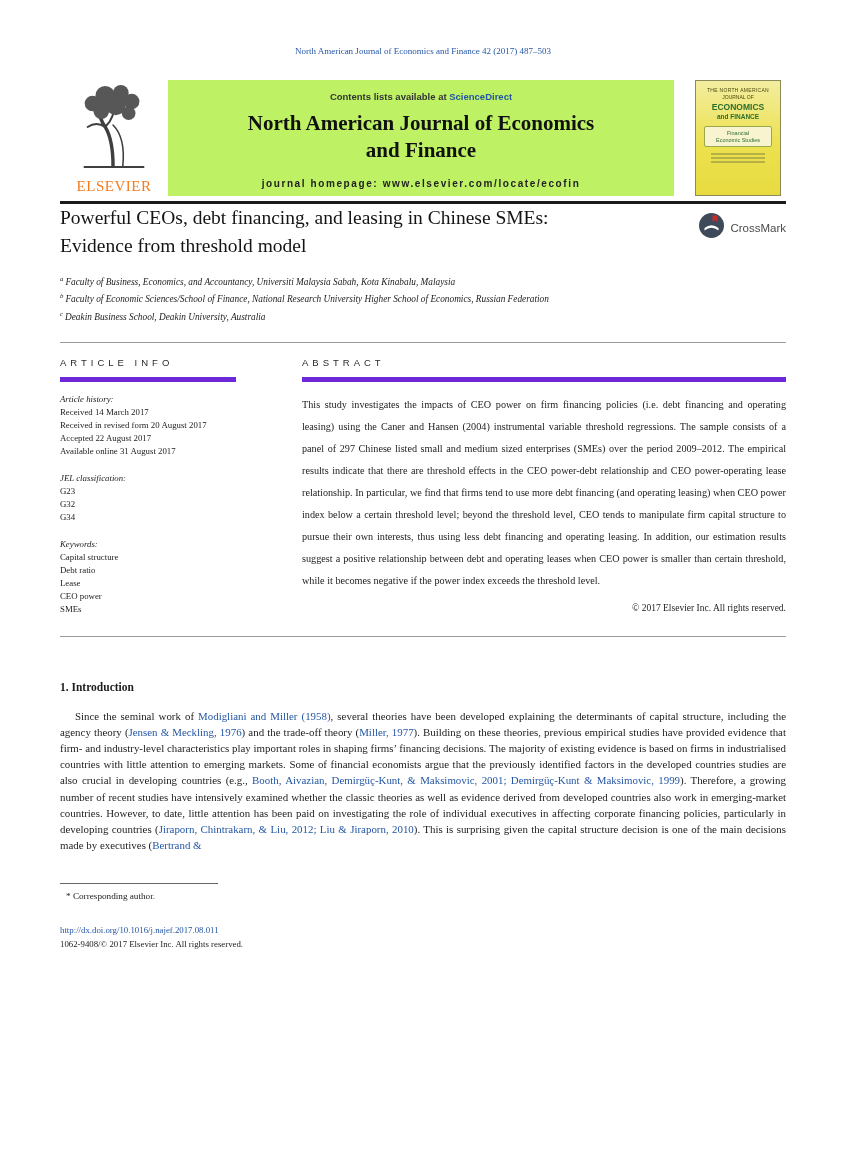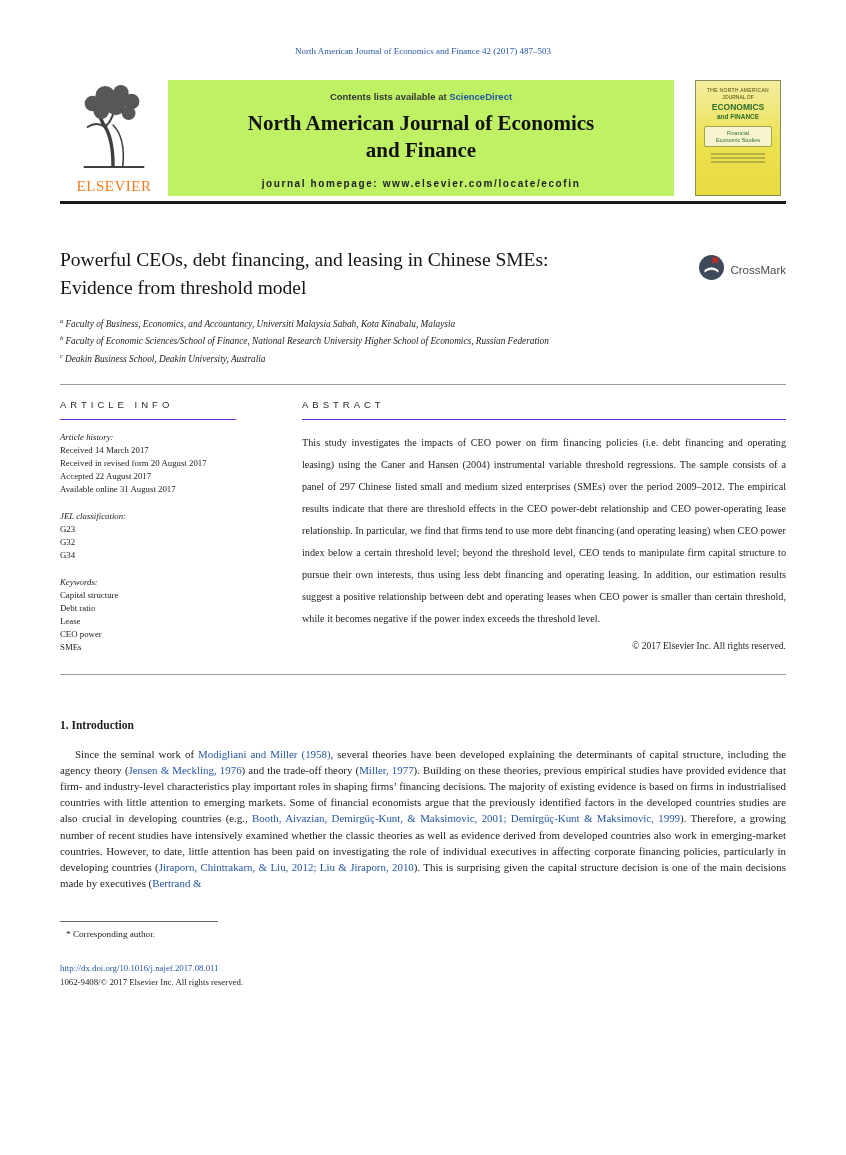--- a/index.html
+++ b/index.html
@@ -24,37 +24,37 @@
   .cover-l3{font-family:"Liberation Sans",sans-serif;font-size:8.5px;font-weight:bold;color:#2d6e2d;margin-top:2px;}
   .cover-l4{font-family:"Liberation Sans",sans-serif;font-size:6.5px;font-weight:bold;color:#2d6e2d;margin-top:1px;}
   .cover-panel{margin:6px auto 0;width:62px;background:#f7f4cf;border:1px solid #9aa84a;border-radius:2px;padding:3px 2px;}
   .cover-p1{font-family:"Liberation Sans",sans-serif;font-size:5.5px;color:#2d6e2d;}
   .cover-p2{font-family:"Liberation Sans",sans-serif;font-size:5.5px;color:#2d6e2d;margin-top:1px;}
   .cover-bars{margin:6px auto 0;width:54px;}
   .cover-bar{height:2px;background:#8a8a40;margin-top:2px;opacity:.55;}
 
   .thick-rule{height:3px;background:#1a1a1a;margin-top:5px;}
 
-  .title-row{display:flex;justify-content:space-between;margin-top:42px;gap:28px;}
+  .title-row{display:flex;justify-content:space-between;gap:28px;}
   .article-title{font-size:19.5px;line-height:1.42;font-weight:400;color:#141414;margin:0;}
   .crossmark{display:flex;align-items:center;gap:5px;align-self:flex-start;margin-top:8px;cursor:pointer;}
   .crossmark-label{font-family:"Liberation Sans",sans-serif;font-size:11.5px;color:#4a4a4a;}
 
   .authors-line{margin-top:15px;font-size:14px;color:#1c1c1c;}
   .author-sup{color:#2456a4;font-size:9px;margin-left:1px;vertical-align:super;}
   .affiliations{margin-top:13px;font-size:9.3px;line-height:14px;font-style:italic;color:#222;}
   .affil sup{font-size:6.8px;margin-right:2px;}
 
   .hr-full{border:none;border-top:1px solid #9a9a9a;margin:18px 0 0;}
 
   .info-abstract{display:flex;margin-top:14px;}
   .left-col{width:176px;margin-right:66px;flex-shrink:0;}
   .right-col{flex:1;}
   .sec-label{font-family:"Liberation Sans",sans-serif;font-size:9.5px;letter-spacing:4px;color:#2a2a2a;
-             padding-bottom:9px;border-bottom:1px solid #6d28d9;}
+             padding-bottom:9px;border-bottom:5px solid #6d28d9;}
   .info-block{margin-top:11px;font-size:8.8px;line-height:13px;}
   .info-block.spaced{margin-top:14px;}
   .info-label{font-style:italic;}
   .abstract-text{margin-top:12px;font-size:10.2px;line-height:22px;text-align:justify;color:#1c1c1c;}
   .abstract-copyright{margin-top:11px;text-align:right;font-size:9.5px;}
   .section-bottom-rule{border:none;border-top:1px solid #9a9a9a;margin:20px 0 0;}
 
   .intro-heading{margin:44px 0 0;font-size:11.5px;font-weight:700;}
   .intro-paragraph{margin:15px 0 0;font-size:10.9px;line-height:16.2px;text-align:justify;text-indent:15px;}
 

